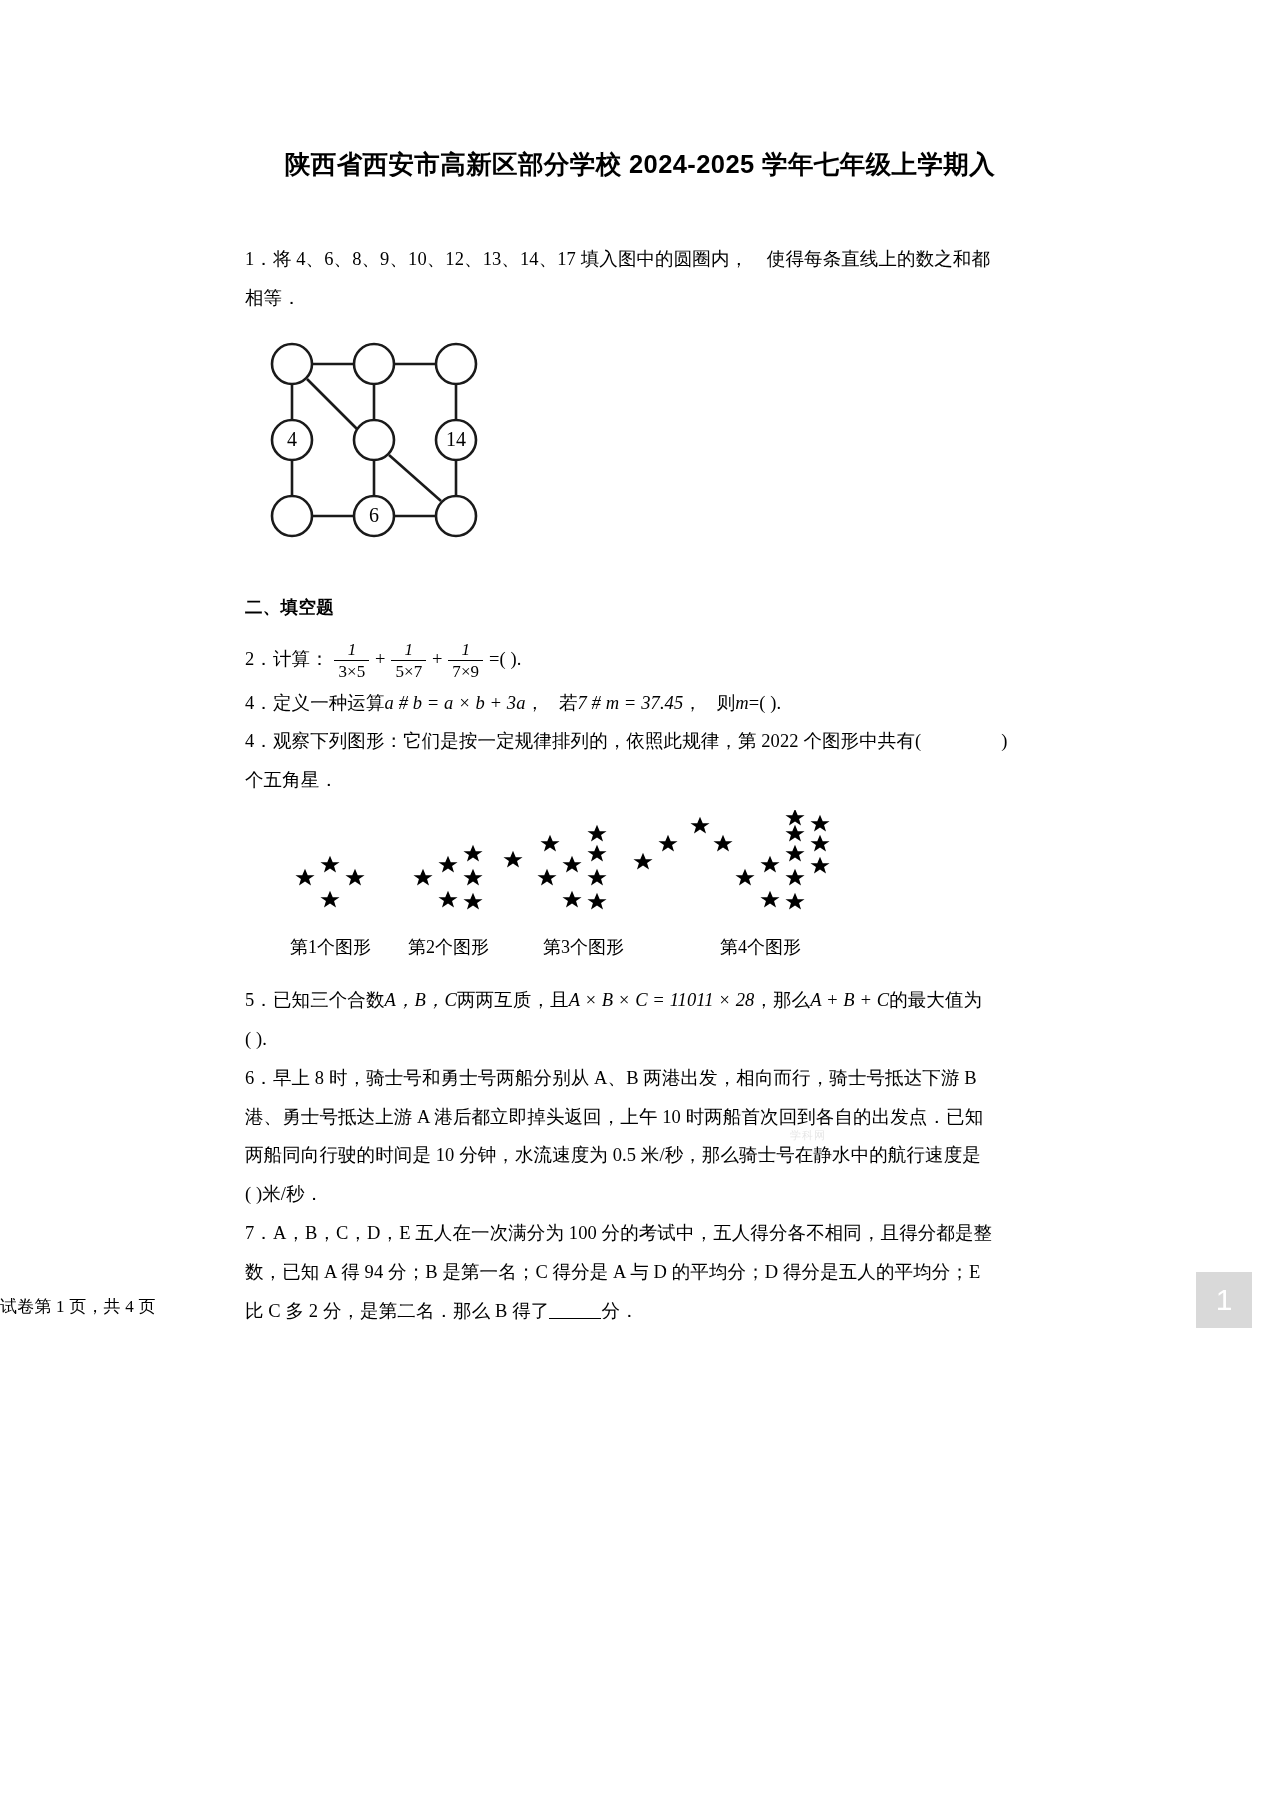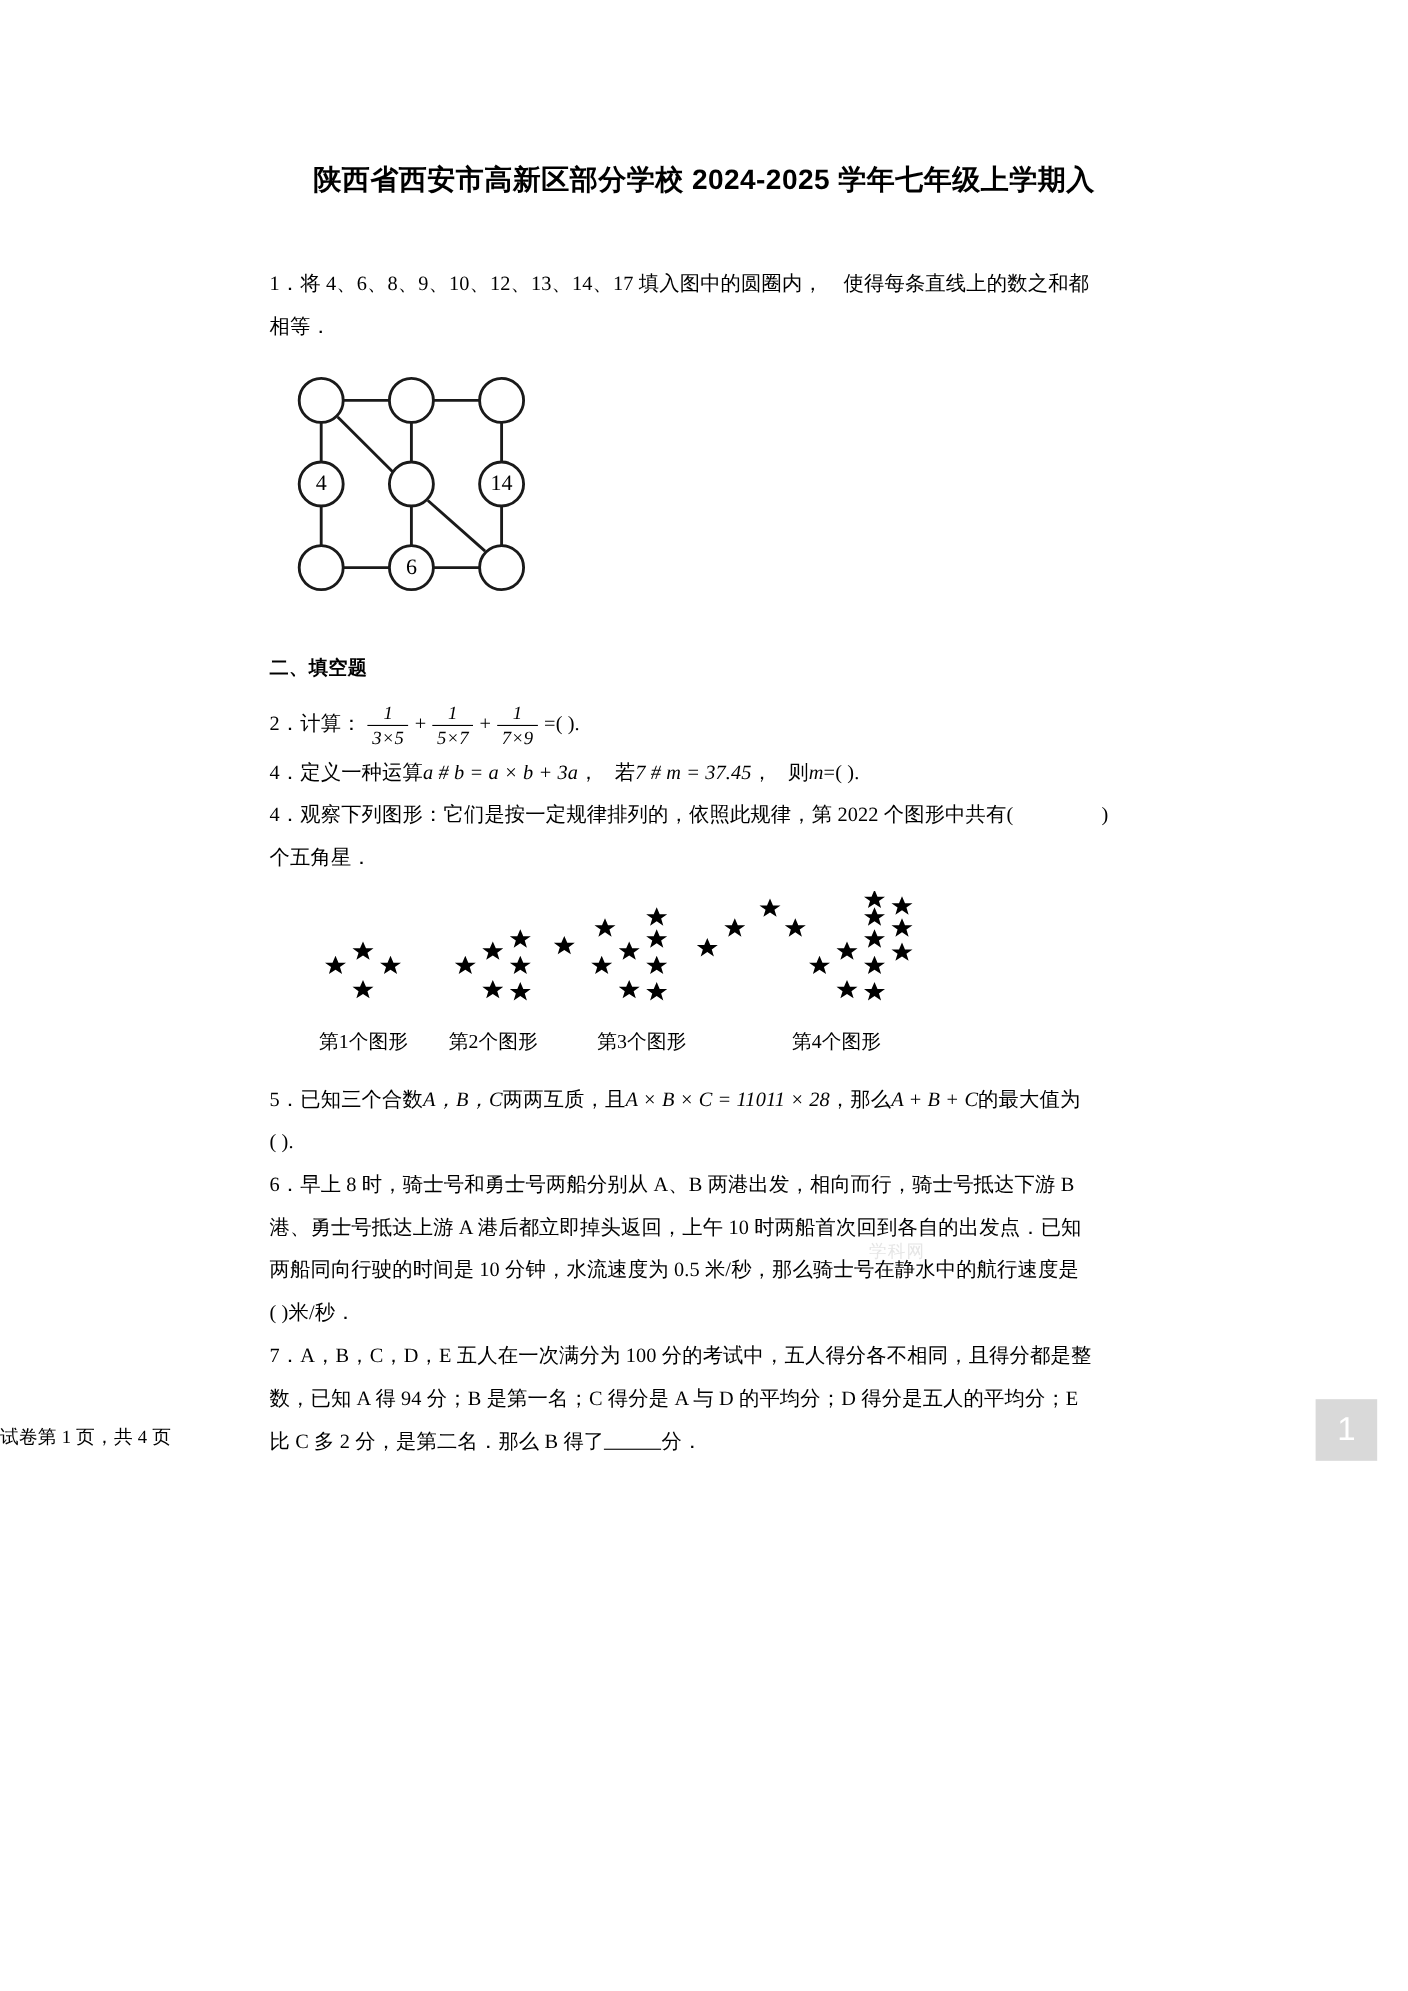--- a/index.html
+++ b/index.html
@@ -87,21 +87,20 @@
   }
   .frac .num {
     display: block;
     padding: 0 4px 1px 4px;
     border-bottom: 1.2px solid #000;
     font-style: italic;
   }
   .frac .den {
     display: block;
     padding: 1px 4px 0 4px;
-    font-style: italic;
   }
 
   
   .circle-figure {
     position: relative;
     width: 230px;
     height: 230px;
     margin: 14px 0 0 14px;
   }
   .circle-figure svg { display: block; }
@@ -148,21 +147,21 @@
     font-size: 30px;
     line-height: 56px;
     text-align: center;
     font-weight: normal;
   }
 
   .watermark {
     position: absolute;
     left: 790px;
     top: 1128px;
-    font-size: 16px;
+    font-size: 11px;
     color: #e6e6e6;
     letter-spacing: 1px;
   }
 
   .sp-1 { height: 16px; }
   .sp-3 { height: 34px; }
 </style>
 </head>
 <body>
 

